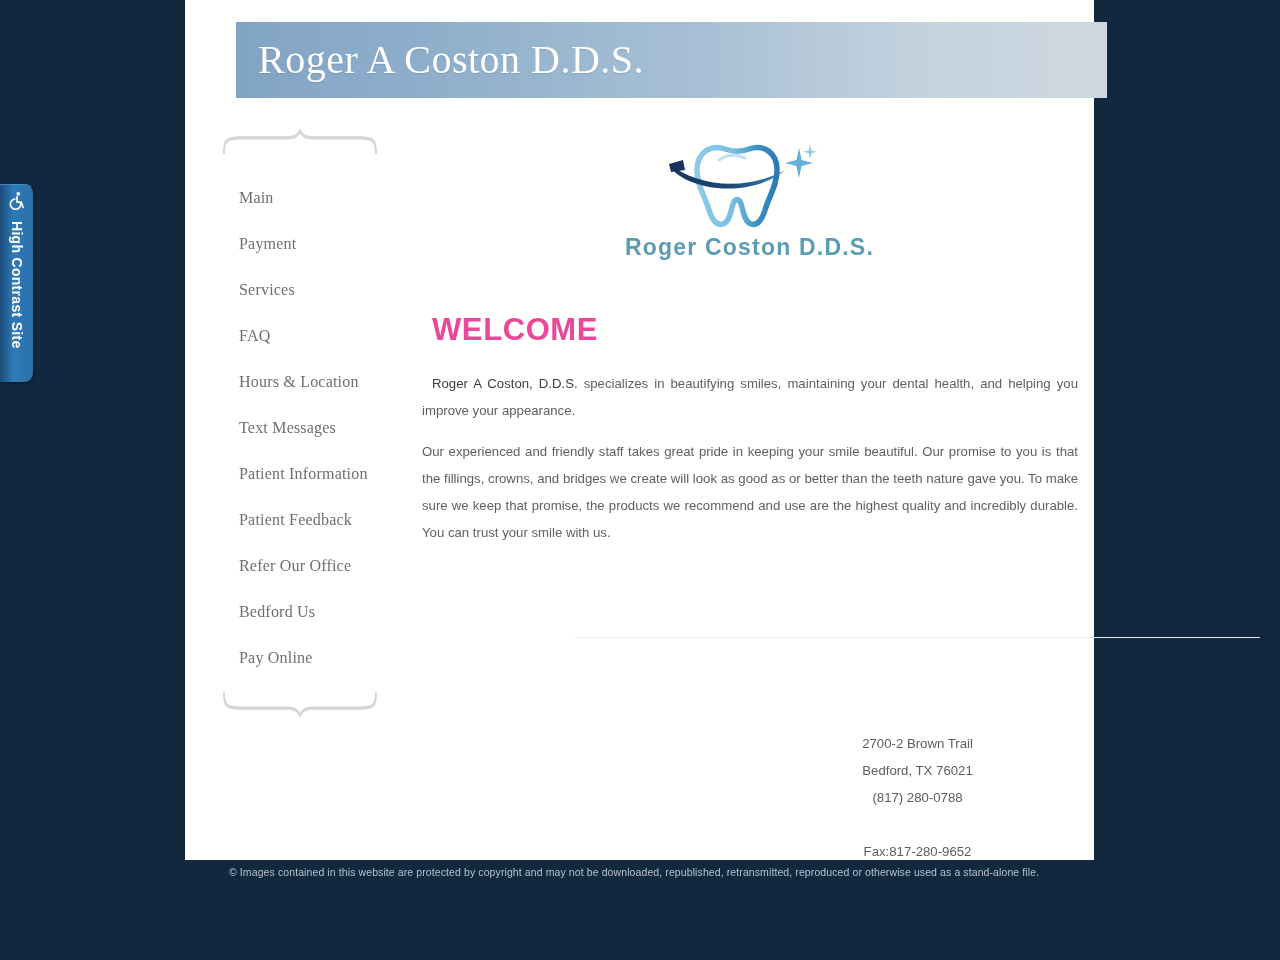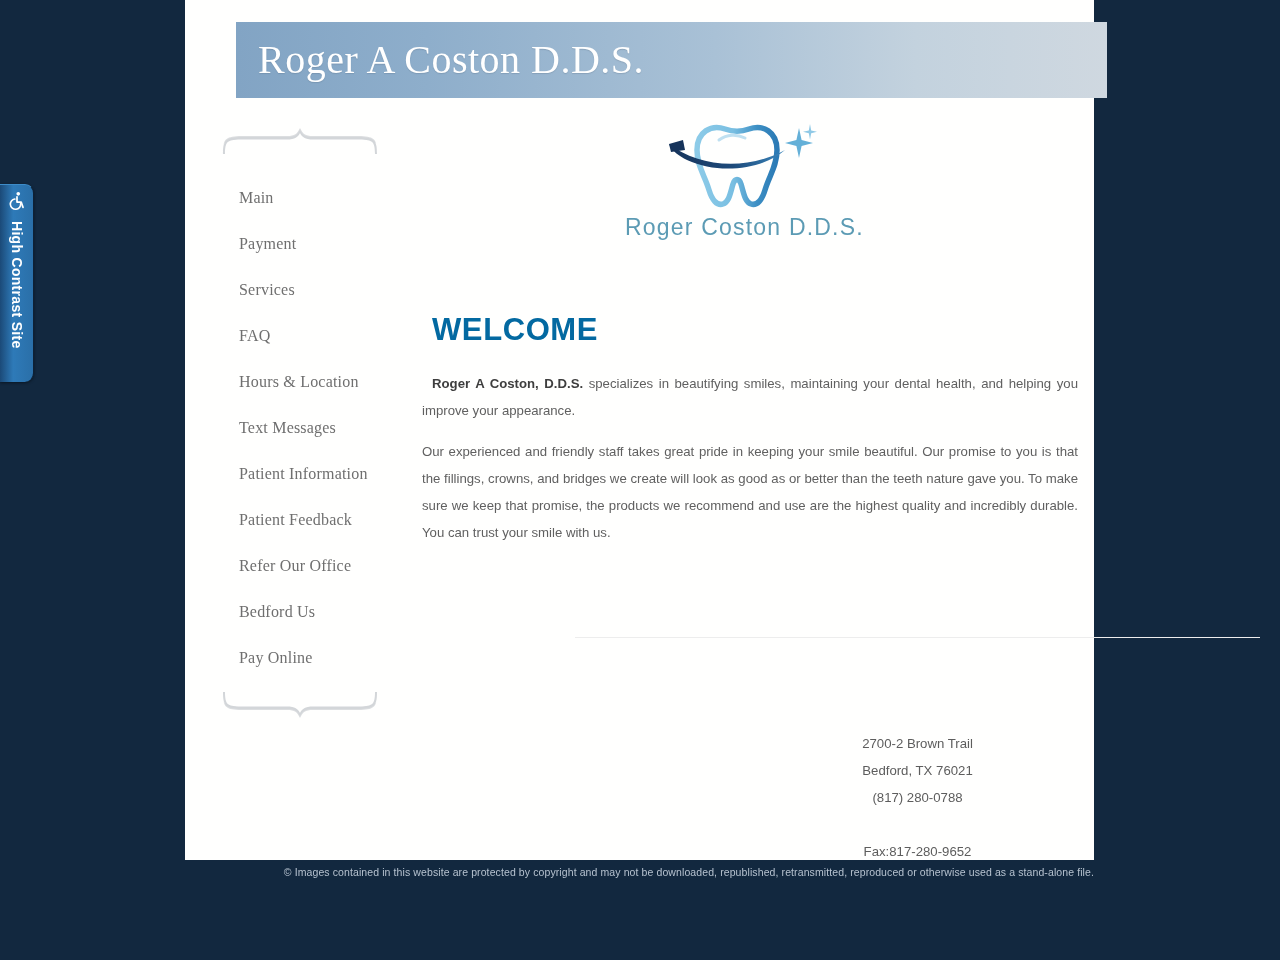--- a/index.html
+++ b/index.html
@@ -95,55 +95,56 @@
     font-family: "Liberation Serif", serif;
     font-size: 16px;
     line-height: 15px;
     letter-spacing: .2px;
   }
   .brace-bottom { margin-top: 10px; }
 
   
   #logo-block {
     position: absolute;
-    left: 440px; top: 120px;
+    left: 440px; top: 140px;
     width: 230px; height: 126px;
     text-align: center;
+    font-weight: bold;
   }
   #logo-mark { display:block; margin: 0 auto; }
   #logo-text {
     margin-top: 2px;
     color: #5c9bb4;
     font-family: "Liberation Sans", sans-serif;
     font-size: 23px;
     letter-spacing: 1.2px;
     white-space: nowrap;
   }
 
   
   #content {
     position: absolute;
     left: 237px; top: 312px;
     width: 656px;
   }
   #welcome-heading {
     margin: 0 0 22px 10px;
-    color: #0369a1;
+    color: #ec4899;
     font-size: 31px;
     font-weight: bold;
     letter-spacing: .6px;
   }
   #content p {
     margin: 0 0 14px 0;
     color: #606060;
     font-size: 13.2px;
     line-height: 27px;
     text-align: justify;
   }
-  #content p strong { color: #3e3e3e; font-weight: bold; padding-left: 10px; }
+  #content p strong { color: #3e3e3e; font-weight: normal; padding-left: 10px; }
 
   #divider {
     position: absolute;
     left: 390px; top: 637px;
     width: 685px; height: 1px;
     background: #ededed;
   }
 
   
   #addr {
@@ -162,21 +163,20 @@
   #copyright {
     position: absolute;
     left: 185px; top: 860px;
     width: 909px; height: 24px;
     color: #b6c2cf;
     font-size: 10.5px;
     line-height: 24px;
     padding-left: 44px;
     white-space: nowrap;
     letter-spacing: .1px;
-    text-align: right;
   }
 </style>
 </head>
 <body>
 
 <div id="hc-tab">
   <div class="hc-inner">
     <svg class="wheel" viewBox="0 0 24 24">
       <circle cx="13.5" cy="3.4" r="2.2" fill="#ffffff"></circle>
       <path d="M12.0 7.0 L12.0 13.2 L17.0 13.2 L19.2 19.6" stroke="#ffffff" stroke-width="2.1" fill="none" stroke-linecap="round" stroke-linejoin="round"></path>

